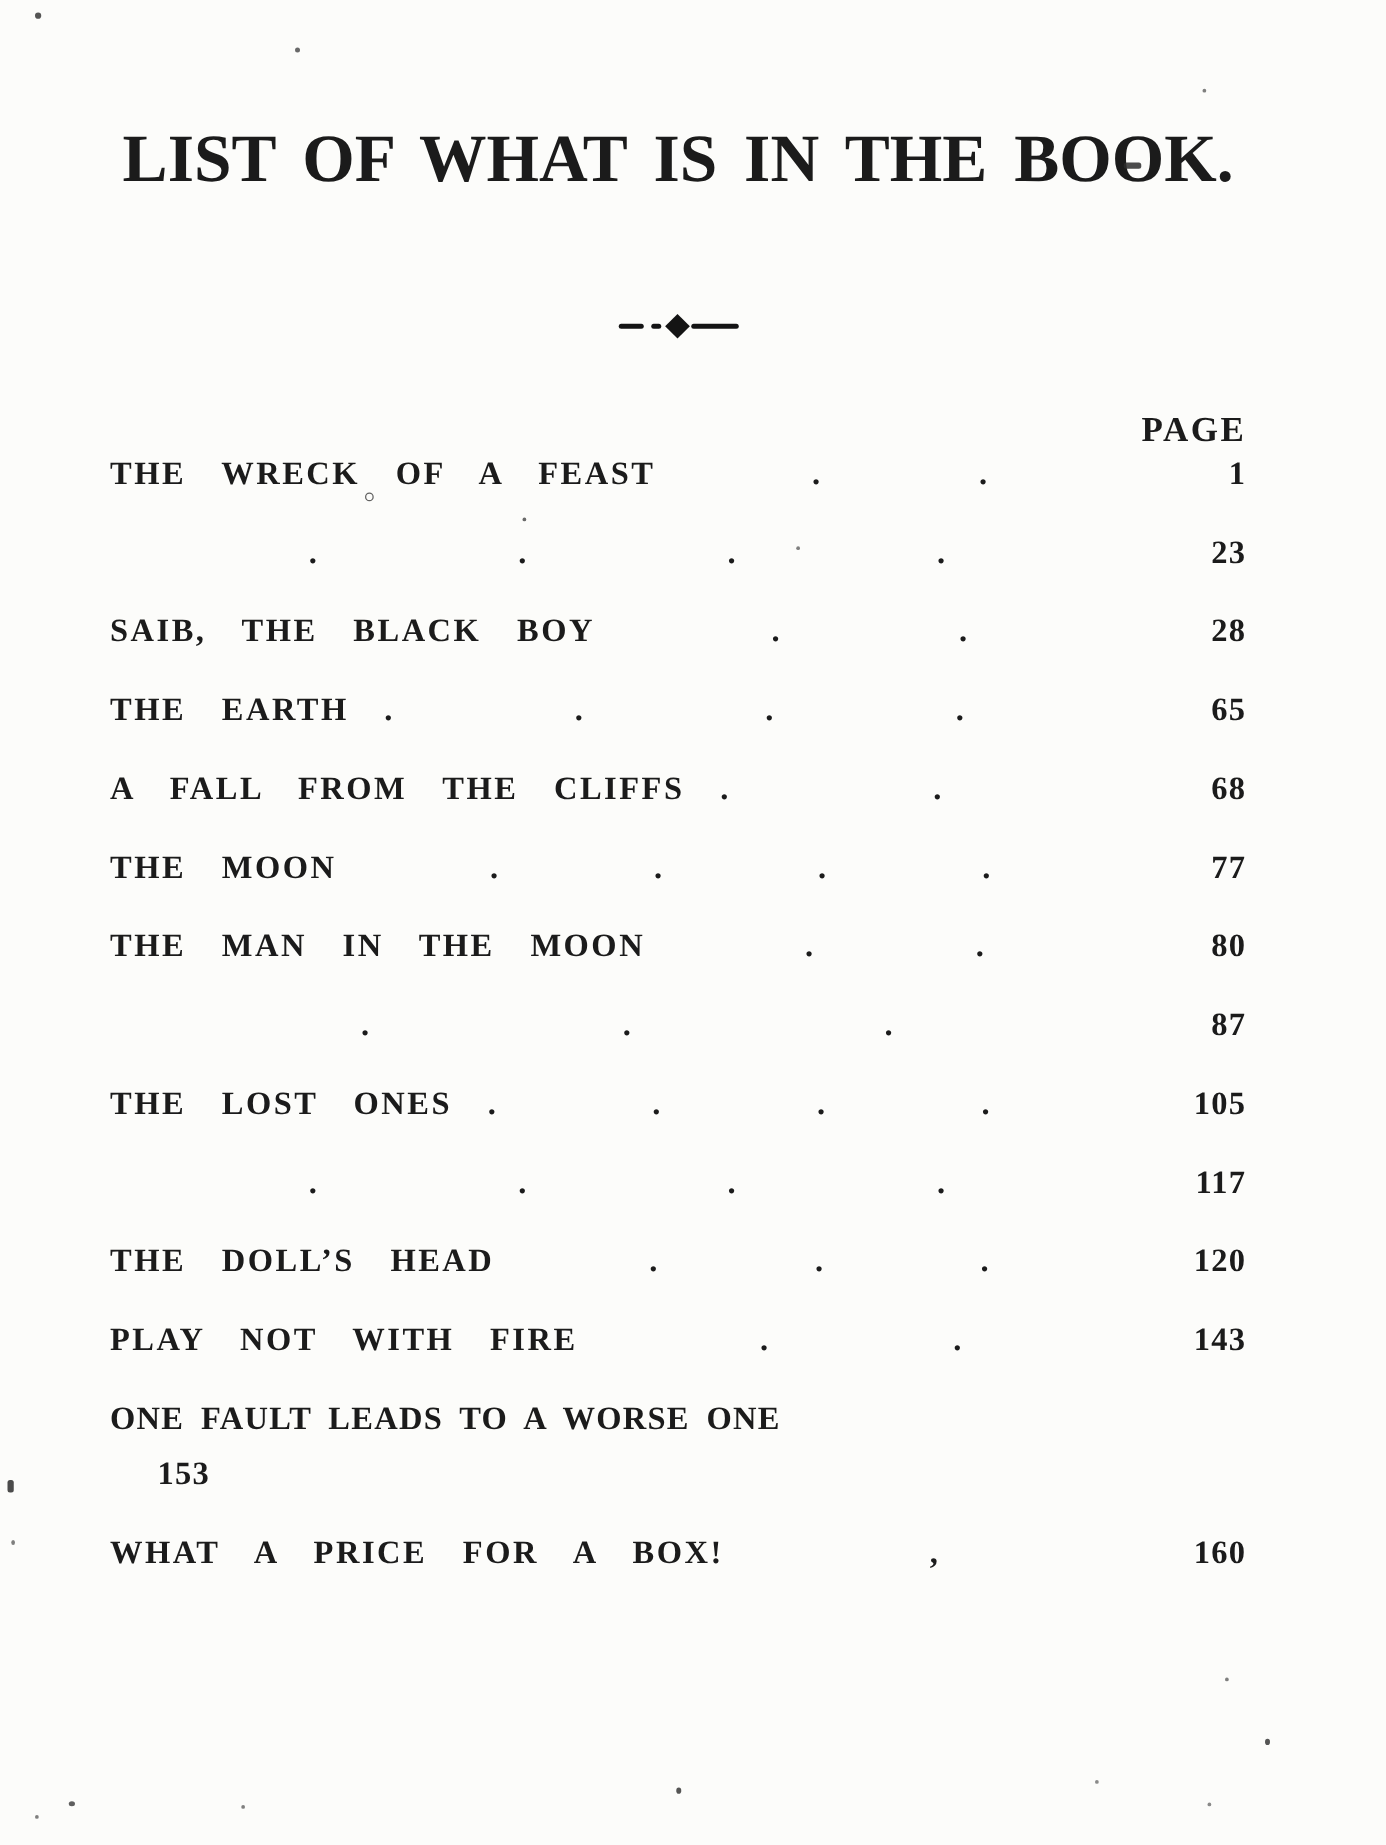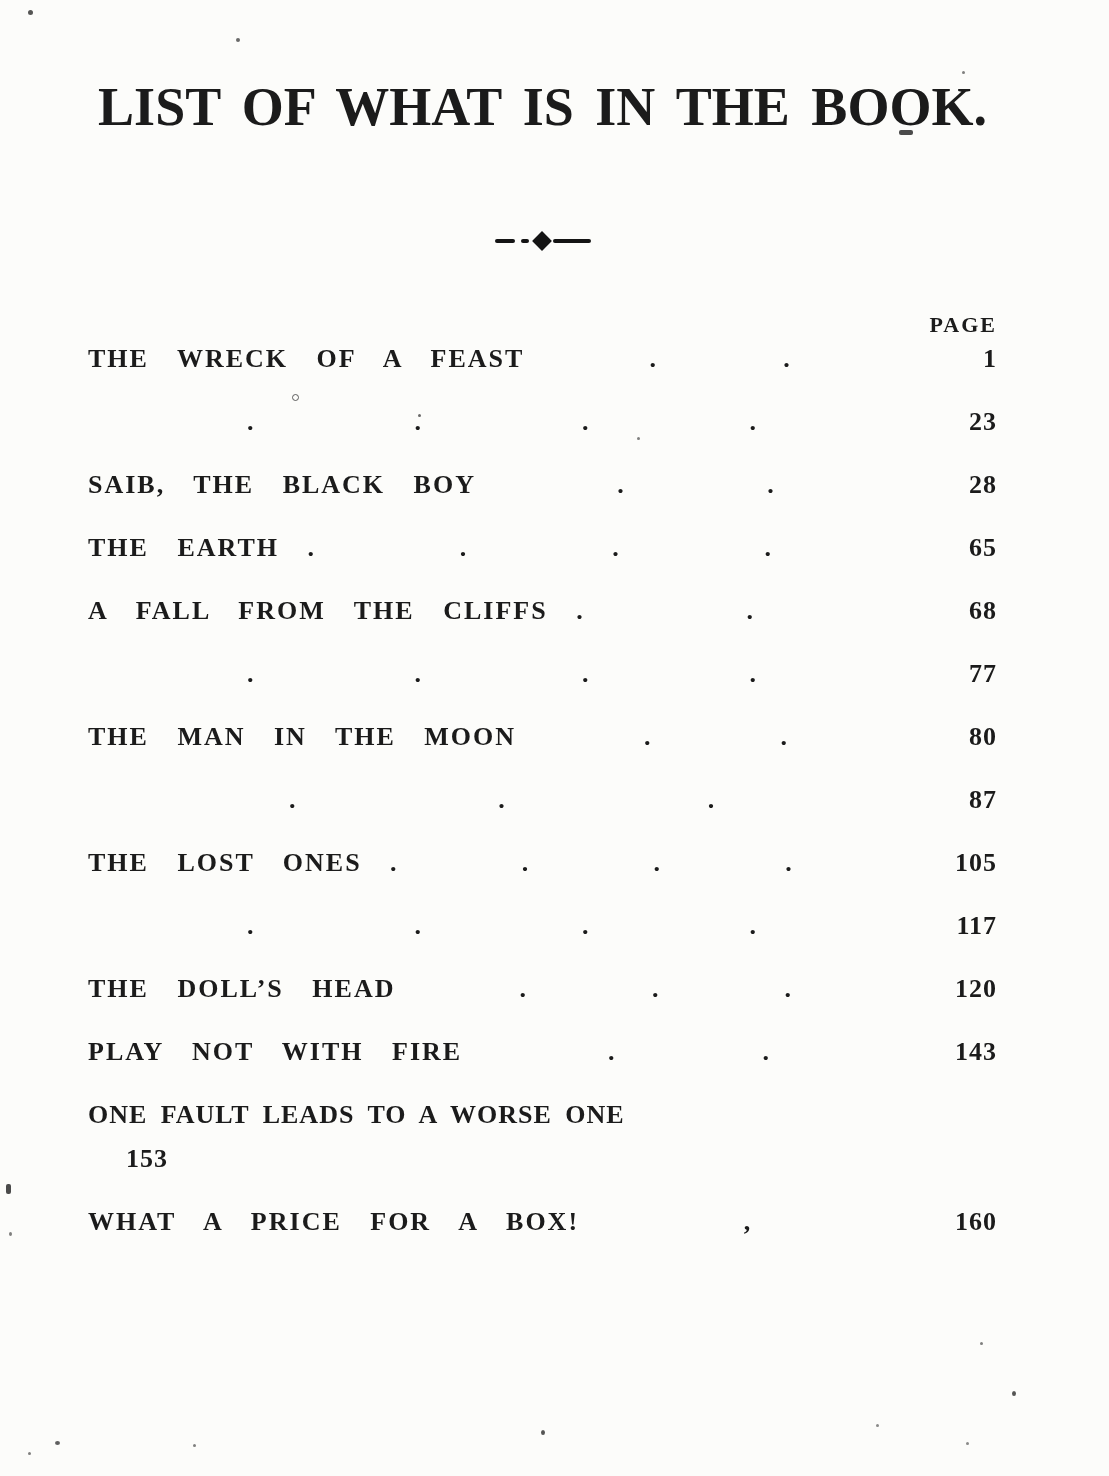--- a/index.html
+++ b/index.html
@@ -9,21 +9,21 @@
   body {
     width: 1109px;
     height: 1476px;
     background: #fcfcfa;
     color: #1b1b1b;
     font-family: "Liberation Serif", "DejaVu Serif", serif;
     position: relative;
     overflow: hidden;
   }
   .page {
-    padding: 80px 112px 0 88px;
+    padding: 100px 112px 0 88px;
     font-family: Liberation Serif, serif;
   }
   .title {
     margin: 0;
     font-size: 54px;
     line-height: 54px;
     font-weight: 700;
     letter-spacing: 0px;
     word-spacing: 8px;
     text-align: center;
@@ -49,21 +49,21 @@
     height: 14px;
     background: #141414;
     transform: rotate(45deg);
     margin: 0 4px 0 6px;
     flex: none;
   }
   .divider .d3 { width: 38px; }
   .page-col-header {
     margin-top: 67px;
     text-align: right;
-    font-size: 22px;
+    font-size: 28px;
     line-height: 20px;
     font-weight: 700;
     letter-spacing: 2px;
   }
   .toc {
     margin-top: 2px;
   }
   .row {
     display: flex;
     align-items: baseline;
@@ -162,20 +162,21 @@
 
   <div class="row">
     <span class="etitle">A FALL FROM THE CLIFFS .</span>
     <span class="leaders">
           <span class="ldot">.</span>
         </span>
     <span class="epage">68</span>
   </div>
 
   <div class="row">
+    <span class="etitle">THE MOON</span>
     <span class="leaders">
           <span class="ldot">.</span>
           <span class="ldot">.</span>
           <span class="ldot">.</span>
           <span class="ldot">.</span>
         </span>
     <span class="epage">77</span>
   </div>
 
   <div class="row">

